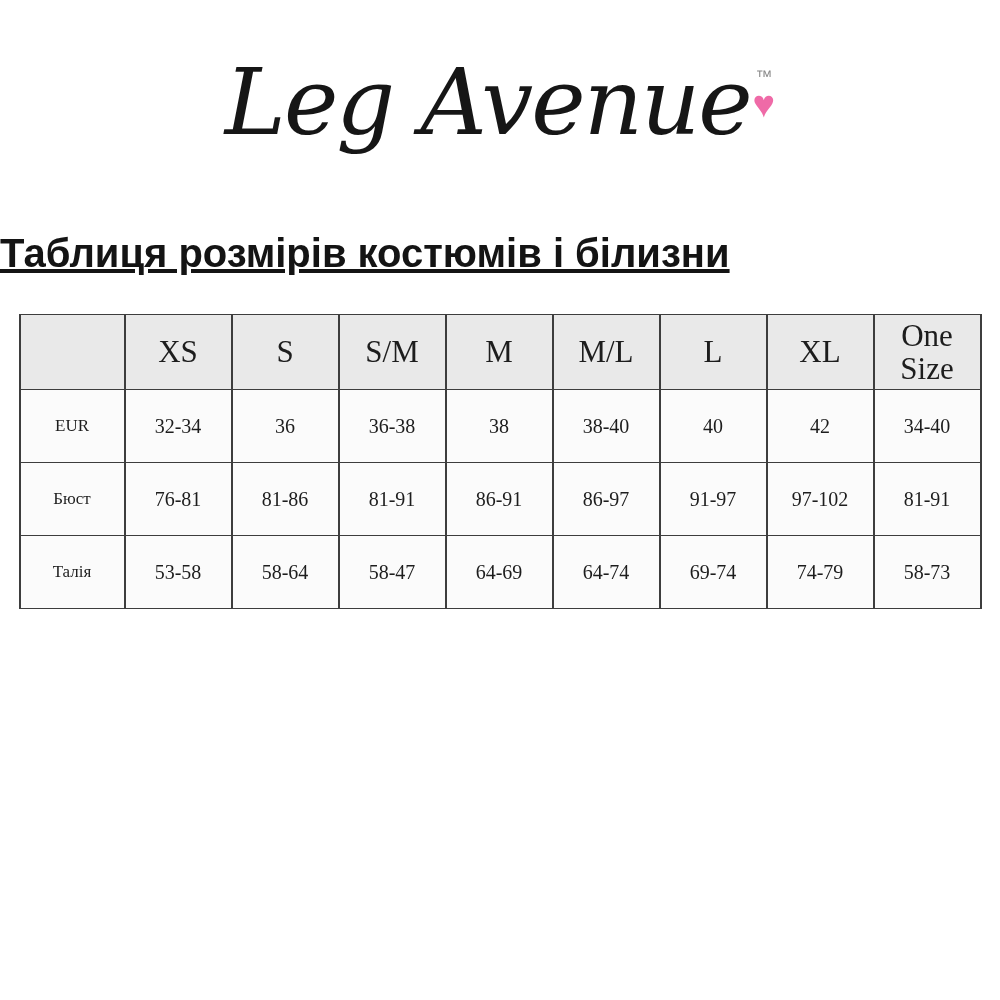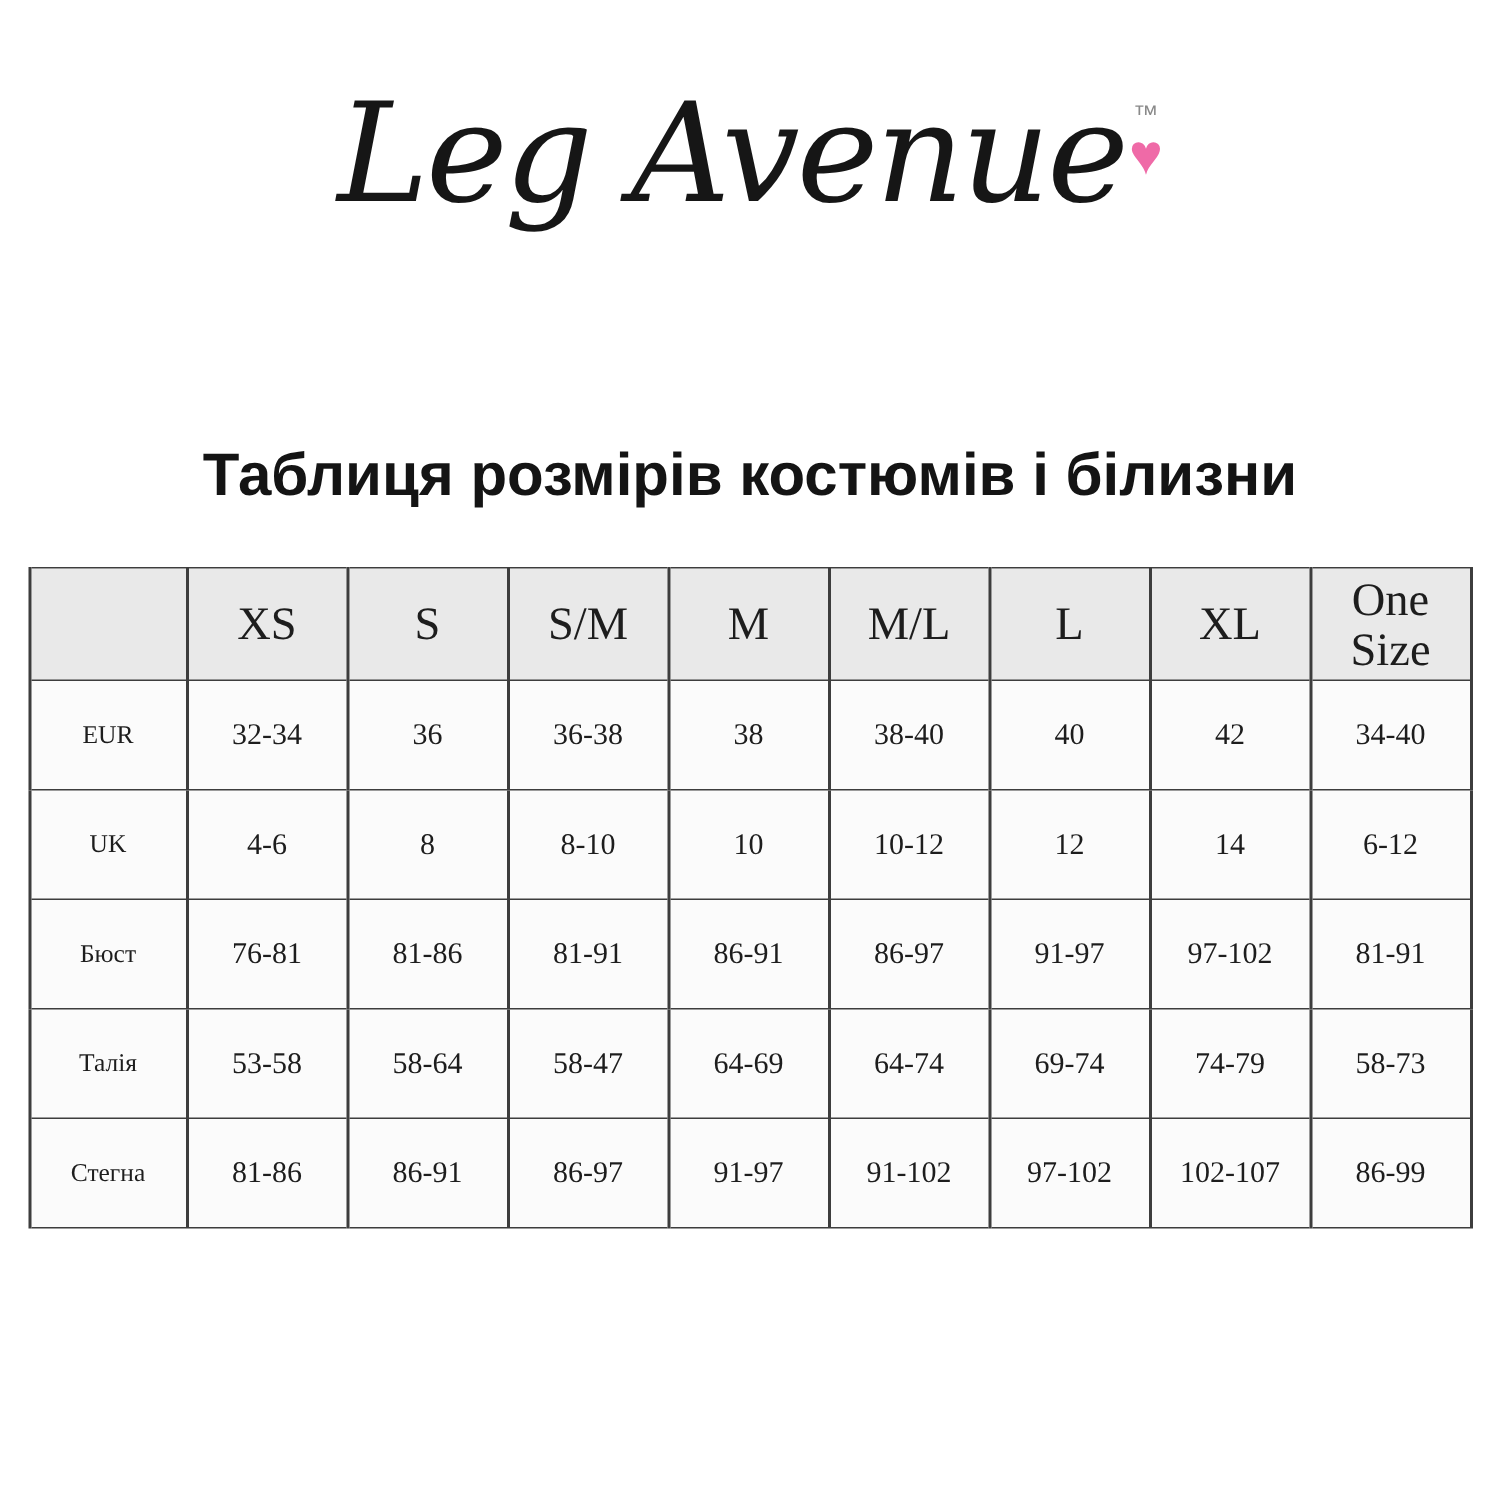--- a/index.html
+++ b/index.html
@@ -46,27 +46,28 @@
     line-height: 1;
     letter-spacing: 0;
   }
   .logo-heart {
     font-size: 38px;
     line-height: 0.9;
     margin-top: 2px;
   }
   
   .title {
-    margin: 104px 0 0 0;
-    text-align: center;
+    margin: 40px 0 0 0;
+    text-align: left;
     font-size: 40px;
     font-weight: bold;
     line-height: 1.15;
     color: #141414;
     letter-spacing: 0;
+    text-decoration: underline;
   }
   
   table.size-table {
     border-collapse: collapse;
     table-layout: fixed;
     width: 961px;
     margin: 38px auto 0 auto;
     background: #fbfbfb;
     font-family: Liberation Serif, serif;
   }
@@ -145,31 +146,20 @@
           <td>32-34</td>
           <td>36</td>
           <td>36-38</td>
           <td>38</td>
           <td>38-40</td>
           <td>40</td>
           <td>42</td>
           <td>34-40</td>
         </tr>
         <tr>
-          <th class="rowlabel">UK</th>
-          <td>4-6</td>
-          <td>8</td>
-          <td>8-10</td>
-          <td>10</td>
-          <td>10-12</td>
-          <td>12</td>
-          <td>14</td>
-          <td>6-12</td>
-        </tr>
-        <tr>
           <th class="rowlabel">Бюст</th>
           <td>76-81</td>
           <td>81-86</td>
           <td>81-91</td>
           <td>86-91</td>
           <td>86-97</td>
           <td>91-97</td>
           <td>97-102</td>
           <td>81-91</td>
         </tr>
@@ -177,27 +167,16 @@
           <th class="rowlabel">Талія</th>
           <td>53-58</td>
           <td>58-64</td>
           <td>58-47</td>
           <td>64-69</td>
           <td>64-74</td>
           <td>69-74</td>
           <td>74-79</td>
           <td>58-73</td>
         </tr>
-        <tr>
-          <th class="rowlabel">Стегна</th>
-          <td>81-86</td>
-          <td>86-91</td>
-          <td>86-97</td>
-          <td>91-97</td>
-          <td>91-102</td>
-          <td>97-102</td>
-          <td>102-107</td>
-          <td>86-99</td>
-        </tr>
       </tbody>
   </table>
 
 </div>
 
 </body></html>

